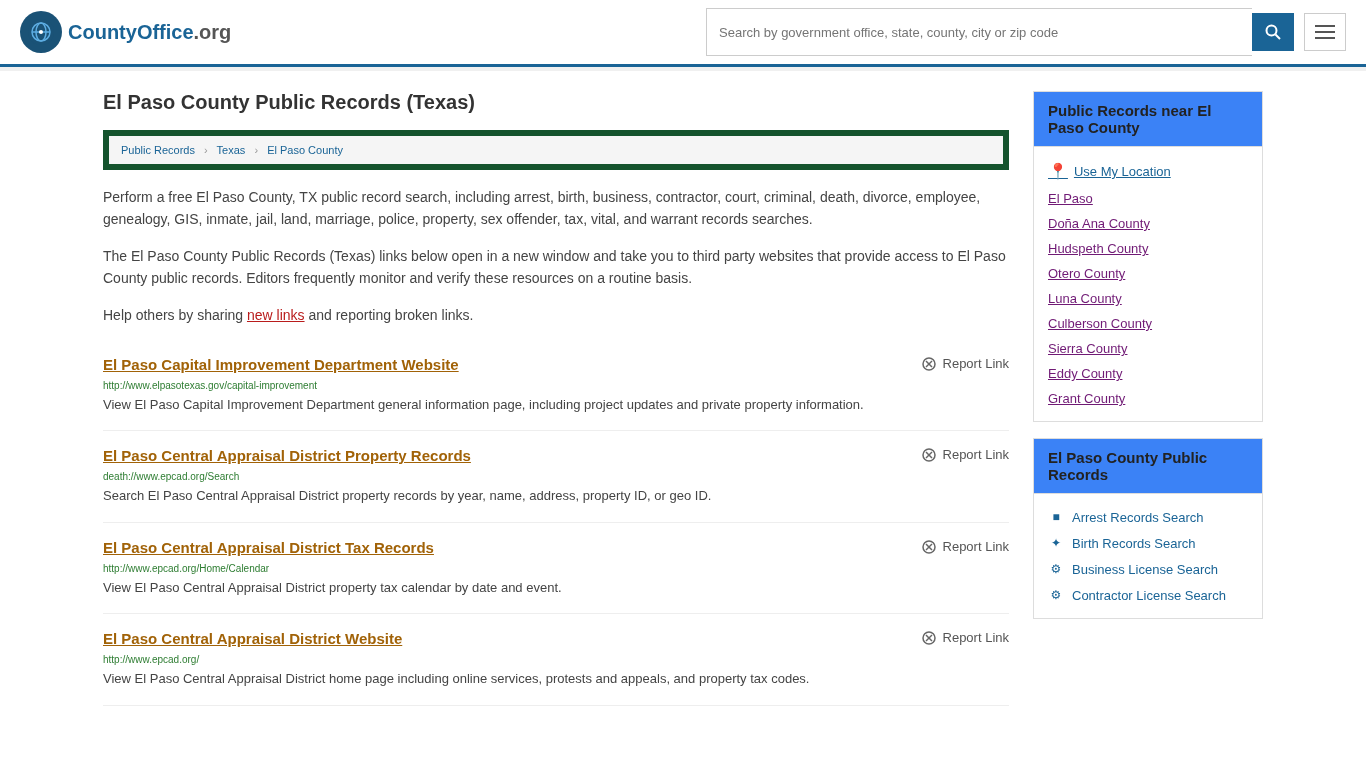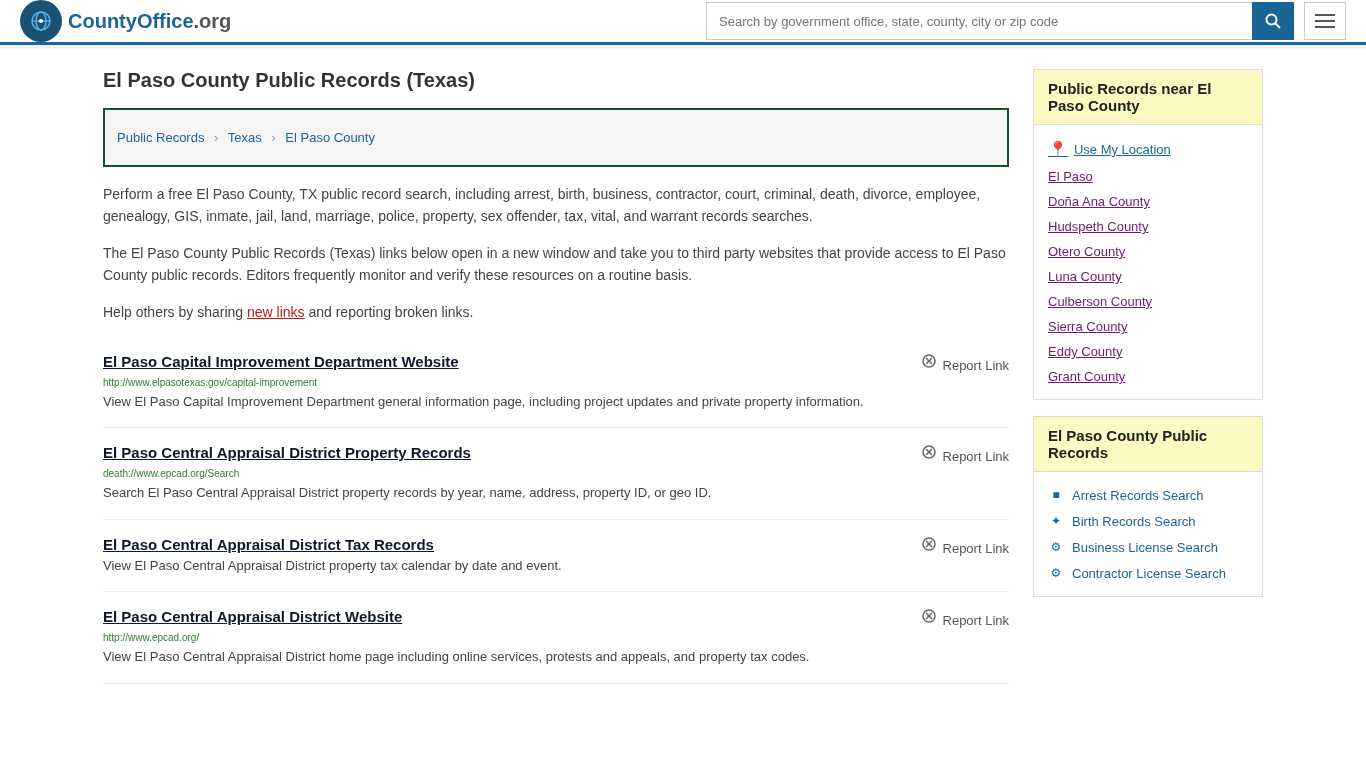--- a/index.html
+++ b/index.html
@@ -2,21 +2,21 @@
 <html><head>
   <meta charset="utf-8">
   <style>
     * { box-sizing: border-box; margin: 0; padding: 0; }
     body { font-family: Arial, sans-serif; font-size: 14px; color: #333; background: #fff; }
 
     
     .header {
       background: #fff;
       border-bottom: 3px solid #1a6496;
-      padding: 0 20px;
+      padding: 8px 20px;
       display: flex;
       align-items: center;
       gap: 20px;
     }
     .logo-area {
       display: flex;
       align-items: center;
       gap: 6px;
       text-decoration: none;
     }
@@ -45,21 +45,21 @@
       max-width: 640px;
       margin-left: auto;
     }
     .search-input {
       flex: 1;
       padding: 8px 12px;
       border: 1px solid #ccc;
       border-right: none;
       font-size: 13px;
       outline: none;
-      height: 38px;
+      height: 48px;
     }
     .search-btn {
       background: #1a6496;
       border: 1px solid #1a6496;
       color: white;
       padding: 0 12px;
       height: 38px;
       cursor: pointer;
       font-size: 16px;
       display: flex;
@@ -90,24 +90,24 @@
       flex: 1;
     }
     .page-title {
       font-size: 20px;
       font-weight: bold;
       color: #333;
       margin-bottom: 16px;
     }
     .breadcrumb {
       background: #f5f5f5;
-      padding: 20px 12px;
-      border: 2px solid #14532d;
+      padding: 8px 12px;
+      border: 6px solid #14532d;
       margin-bottom: 16px;
-      font-size: 13px;
+      font-size: 11px;
       color: #555;
     }
     .breadcrumb a {
       color: #1a6496;
       text-decoration: none;
     }
     .breadcrumb .sep { margin: 0 6px; color: #999; }
 
     .description {
       font-size: 14px;
@@ -127,27 +127,27 @@
       padding: 16px 0;
     }
     .record-header {
       display: flex;
       align-items: flex-start;
       justify-content: space-between;
     }
     .record-title {
       font-size: 15px;
       font-weight: bold;
-      color: #0f172a;
+      color: #a16207;
       text-decoration: underline;
       cursor: pointer;
     }
     .report-link {
       display: flex;
-      align-items: flex-end;
+      align-items: flex-start;
       gap: 6px;
       color: #555;
       font-size: 13px;
       cursor: pointer;
       white-space: nowrap;
       margin-left: 12px;
     }
     .report-link-icon {
       font-size: 16px;
     }
@@ -164,21 +164,21 @@
 
     
     .sidebar {
       width: 230px;
       flex-shrink: 0;
     }
     .sidebar-section {
       margin-bottom: 16px;
     }
     .sidebar-section-title {
-      background: #fef9c3;
+      background: #3b82f6;
       padding: 10px 14px;
       font-weight: bold;
       font-size: 15px;
       color: #222;
       border: 1px solid #ddd;
       border-bottom: none;
     }
     .sidebar-section-body {
       border: 1px solid #ddd;
       background: #fff;
@@ -332,20 +332,21 @@
         <span class="report-link-icon">
           <svg width="16" height="16" viewBox="0 0 16 16" fill="none" stroke="#666" stroke-width="1.5">
             <circle cx="8" cy="8" r="6"></circle>
             <line x1="5" y1="5" x2="11" y2="11"></line>
             <line x1="11" y1="5" x2="5" y2="11"></line>
           </svg>
         </span>
         Report Link
       </span>
     </div>
+    <div class="record-url" style="cursor:pointer">http://www.epcad.org/Home/Calendar</div>
     <div class="record-desc">View El Paso Central Appraisal District property tax calendar by date and event.</div>
   </div>
         <div class="record-item">
     <div class="record-header">
       <a class="record-title" href="#">El Paso Central Appraisal District Website</a>
       <span class="report-link">
         <span class="report-link-icon">
           <svg width="16" height="16" viewBox="0 0 16 16" fill="none" stroke="#666" stroke-width="1.5">
             <circle cx="8" cy="8" r="6"></circle>
             <line x1="5" y1="5" x2="11" y2="11"></line>

